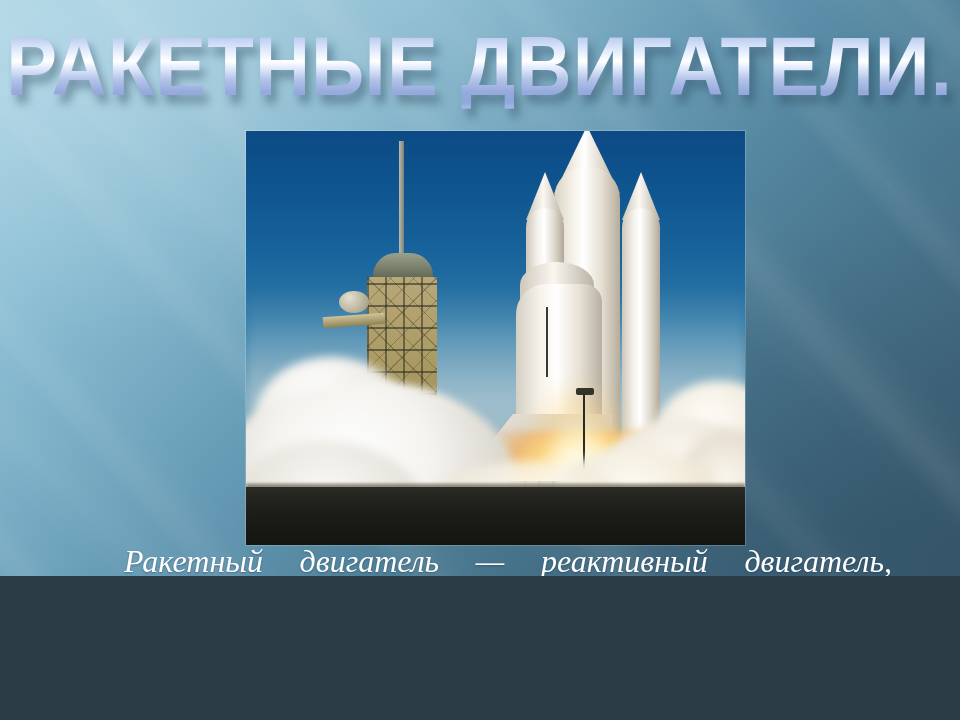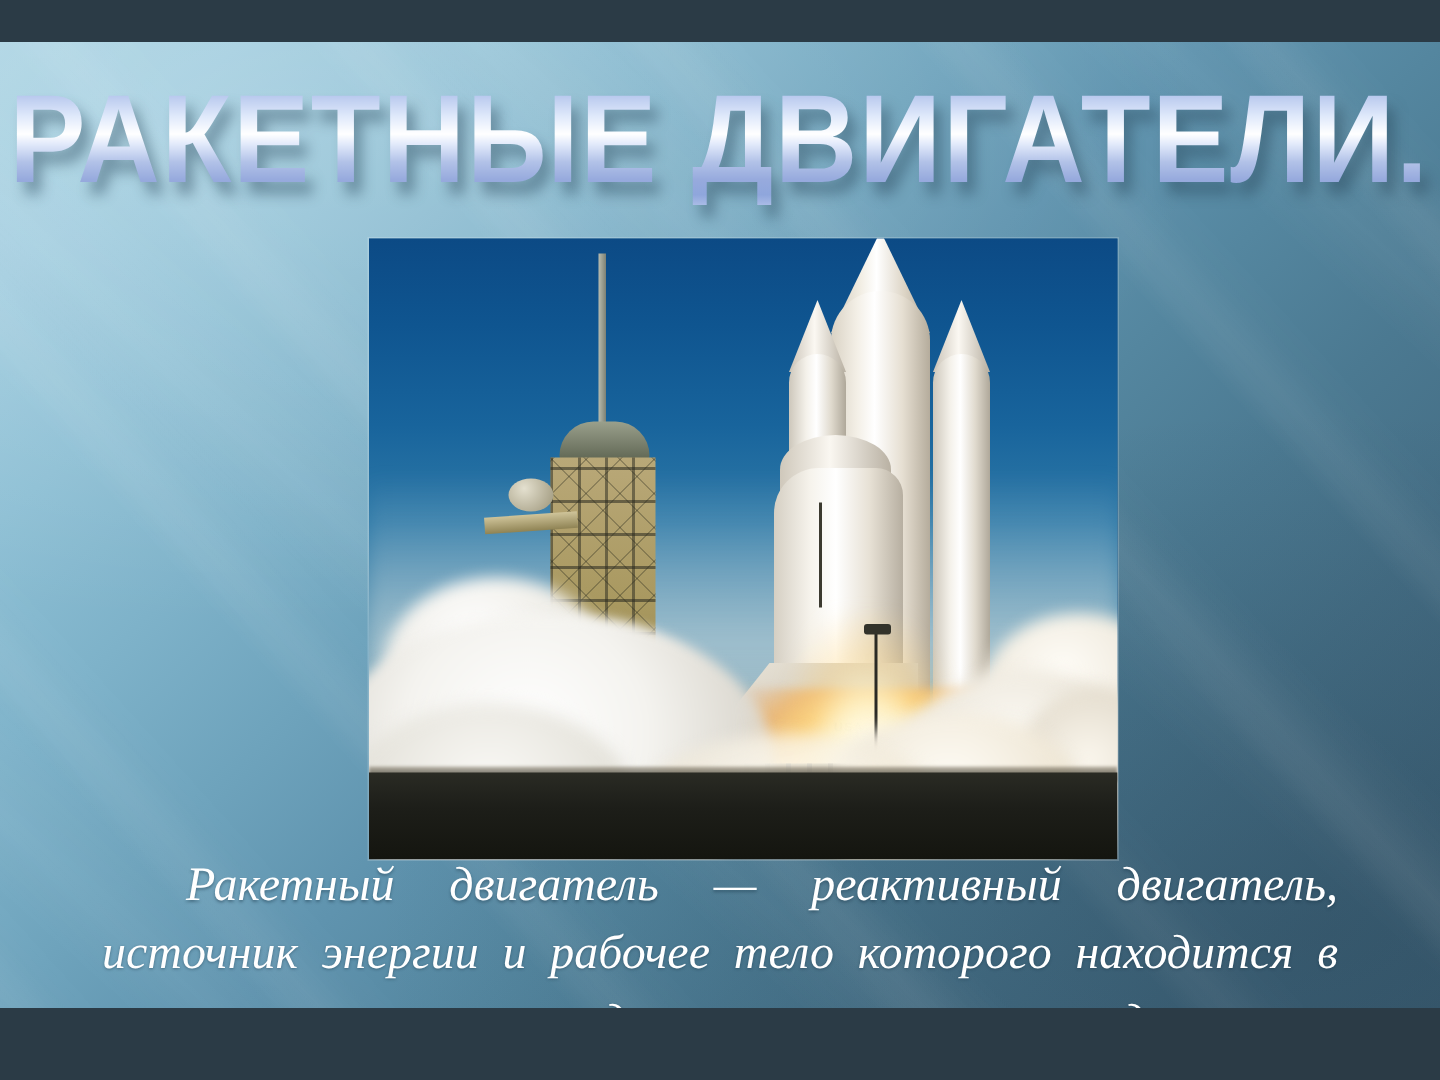--- a/index.html
+++ b/index.html
@@ -4,38 +4,37 @@
 <title>Ракетные двигатели</title>
 <style>
   html, body {
     margin: 0;
     padding: 0;
     background: #2b3b46;
   }
   .slide {
     position: relative;
     width: 960px;
-    height: 644px;
+    height: 576px;
     overflow: hidden;
     font-family: "Liberation Serif", "DejaVu Serif", serif;
     
     background:
       linear-gradient(135deg,
         #a8d2e2 0%,
         #9ccadd 10%,
         #8dbfd4 20%,
         #7eb2c9 30%,
         #6ea3bc 40%,
         #5f93ae 50%,
         #54869f 60%,
         #4b7991 70%,
         #456e85 80%,
         #40657b 90%,
         #3c5e73 100%);
-    margin-top: 28px;
   }
   
   .rays {
     position: absolute;
     inset: -30%;
     pointer-events: none;
     background:
       repeating-linear-gradient(48deg,
         rgba(255,255,255,0.00) 0px,
         rgba(255,255,255,0.00) 26px,

